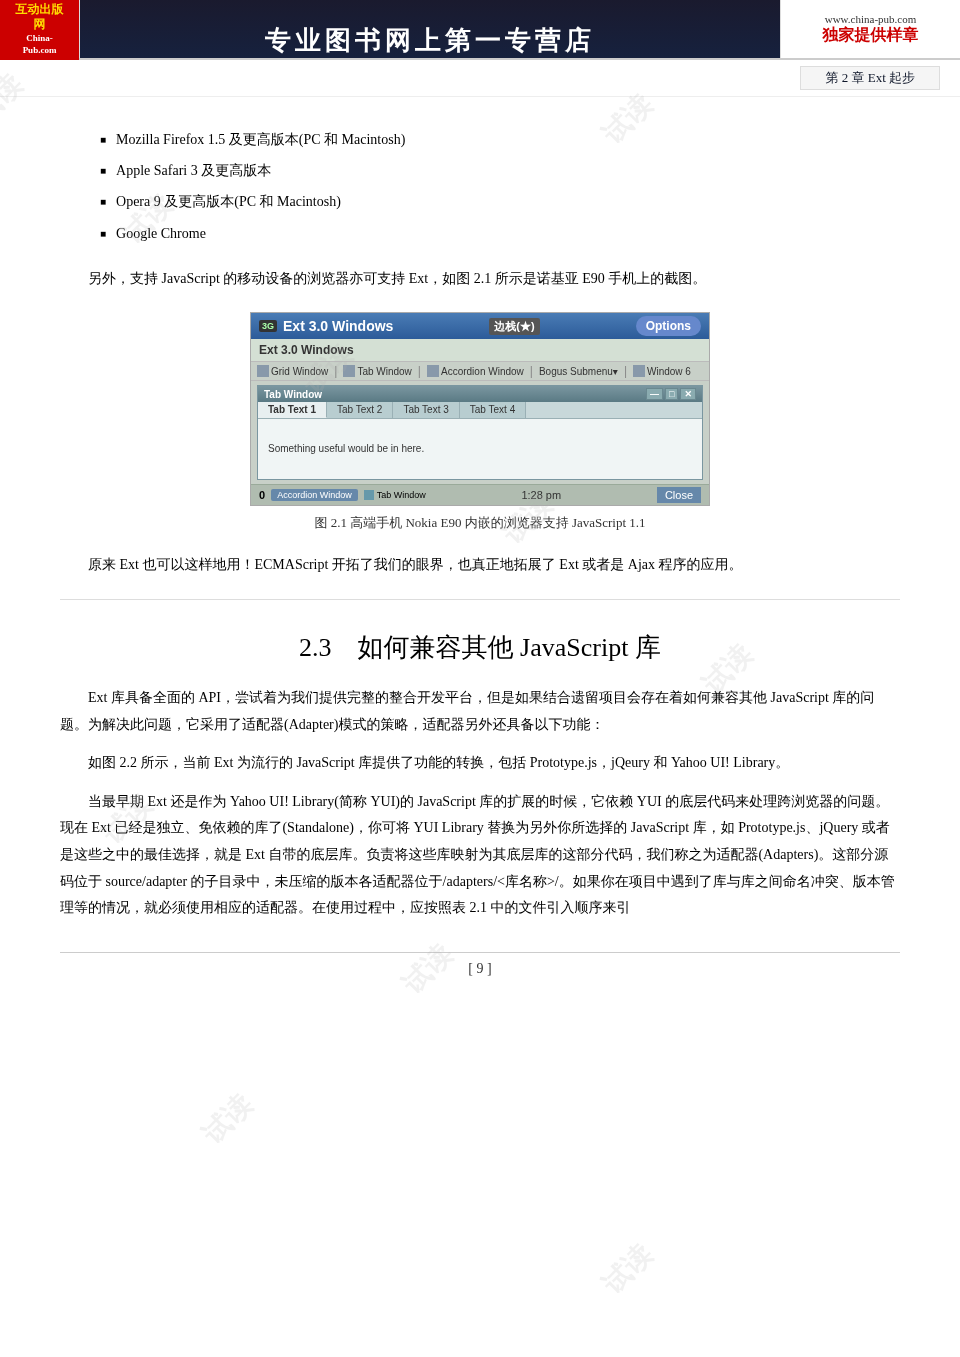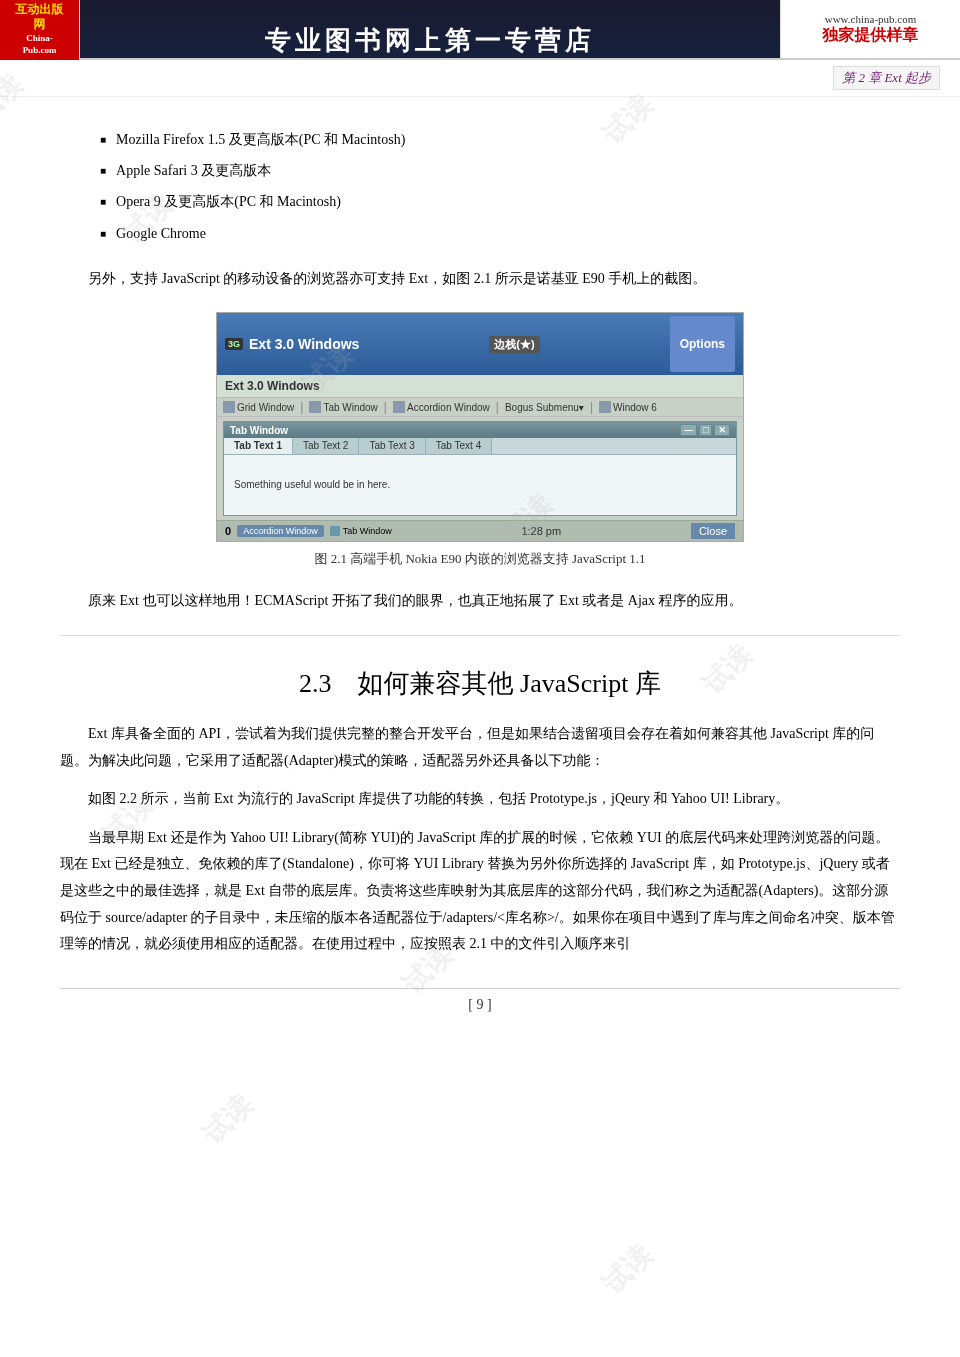--- a/index.html
+++ b/index.html
@@ -98,25 +98,24 @@
 
     
     .chapter-bar {
       display: flex;
       justify-content: flex-end;
       padding: 6px 20px;
       border-bottom: 1px solid #eee;
     }
     .chapter-bar-text {
       font-size: 13px;
-      color: #701a75;
+      color: #0f172a;
       background: #f5f5f5;
-      padding: 2px 8px;
+      padding: 2px 24px;
       border: 1px solid #ddd;
-      font-style: italic;
     }
 
     
     .main-content {
       padding: 20px 60px 30px 60px;
       position: relative;
     }
 
     
     .bullet-list {
@@ -148,21 +147,21 @@
 
     
     .screenshot-container {
       display: flex;
       flex-direction: column;
       align-items: center;
       margin: 20px auto;
       width: 460px;
     }
     .screenshot-box {
-      width: 528px;
+      width: 460px;
       border: 1px solid #aaa;
       background: #c8d0c8;
       font-family: "Arial", sans-serif;
       font-size: 12px;
     }
     
     .ss-titlebar {
       display: flex;
       align-items: center;
       background: linear-gradient(to bottom, #4a7cb5, #2c5b99);
@@ -186,23 +185,23 @@
     }
     .ss-titlebar-title { font-size: 14px; }
     .ss-signal {
       font-size: 11px;
       background: #555;
       padding: 1px 5px;
       border-radius: 2px;
     }
     .ss-options {
       background: #6688cc;
-      padding: 21px 10px;
+      padding: 3px 10px;
       font-size: 12px;
-      border-radius: 2px;
+      border-radius: 10px;
     }
 
     
     .ss-ext-bar {
       background: #d4e0d4;
       padding: 4px 8px;
       font-size: 12px;
       font-weight: bold;
       color: #333;
       border-bottom: 1px solid #bbb;

